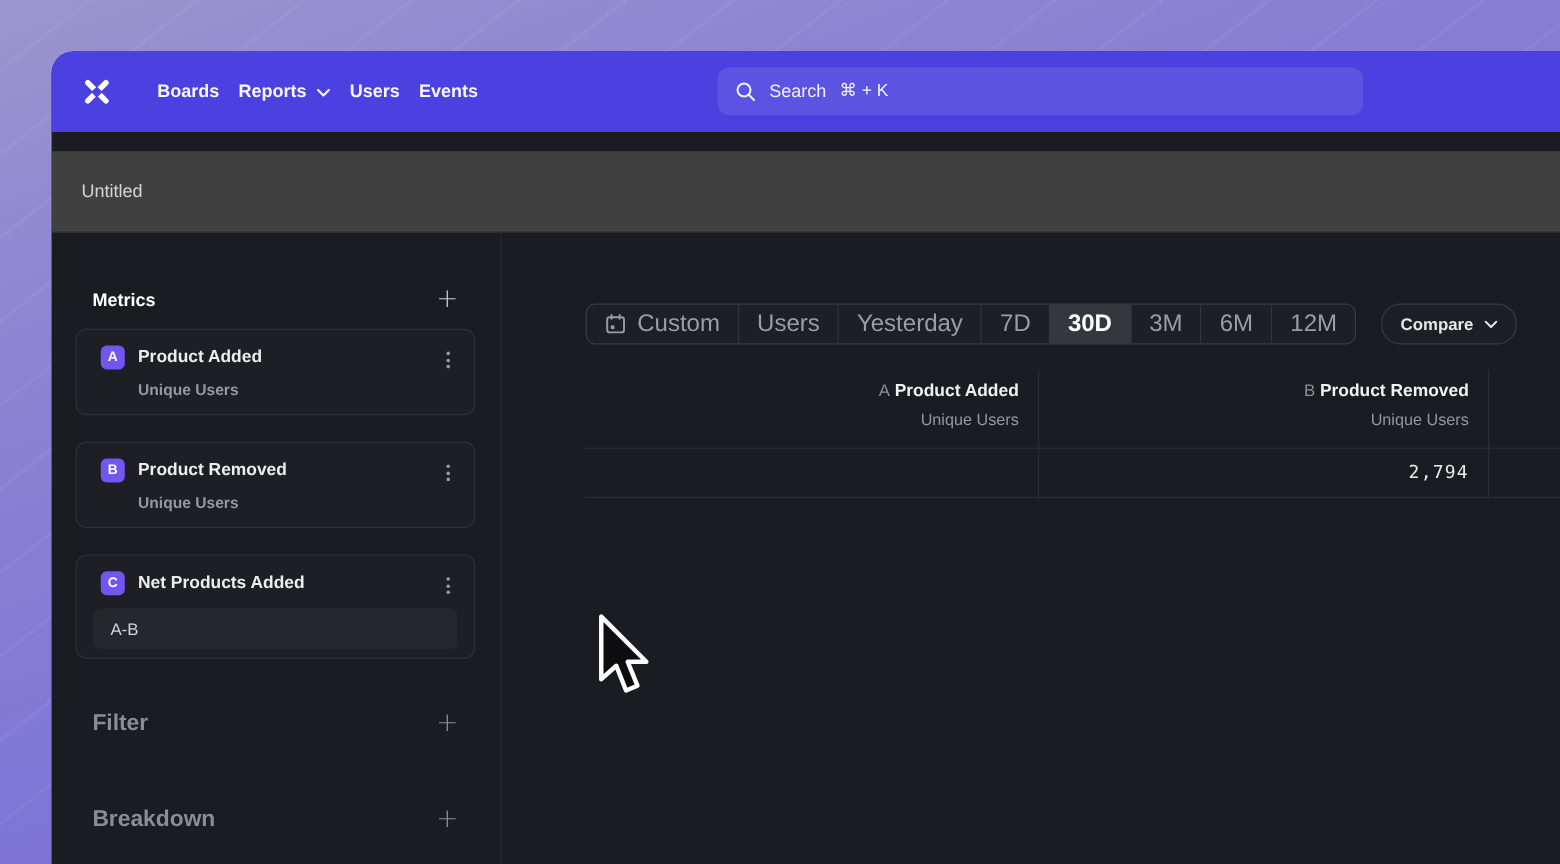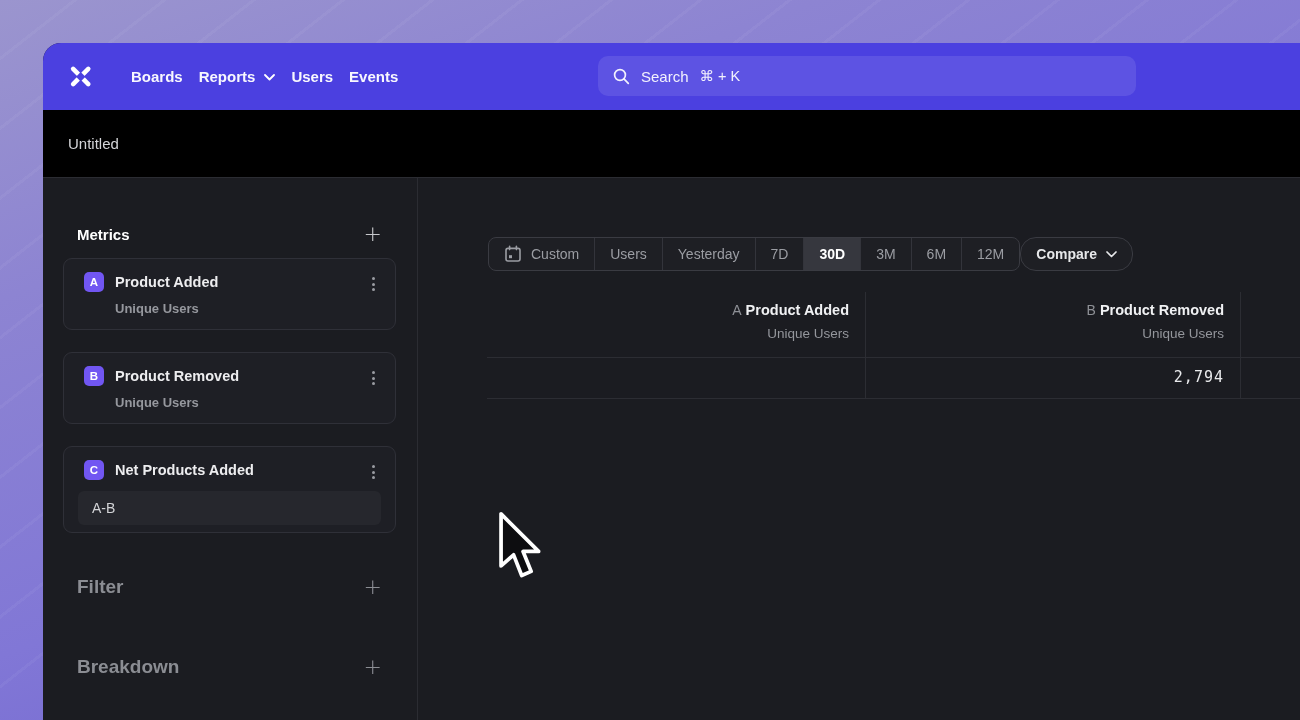--- a/index.html
+++ b/index.html
@@ -35,21 +35,21 @@
     background:rgba(255,255,255,0.10); border-radius:10px;
     display:flex; align-items:center; padding:0 15px; gap:11px;
   }
   .searchbar .stext { color:rgba(255,255,255,0.92); font-size:15px; }
   .searchbar .skbd  { color:rgba(255,255,255,0.92); font-size:14.5px; font-family:"Liberation Sans","DejaVu Sans",sans-serif; }
 
   
   .titlebar {
     height:68px; flex:0 0 68px; border-bottom:1px solid #2b2c32;
     display:flex; align-items:center; padding:0 25px;
-    color:#d4d5d8; font-size:15px; background:#000000;
+    color:#d4d5d8; font-size:15px; background:#404040;margin-top:16px;
   }
 
   
   .content { flex:1; display:flex; min-height:0; }
 
   
   .sidebar { width:375px; flex:0 0 375px; border-right:1px solid #2b2c32; padding:46px 21px 0 20px; }
   .side-head { display:flex; justify-content:space-between; align-items:center; padding:0 14px; height:20px; }
   .side-head .hlabel { font-size:15px; font-weight:700; color:#ffffff; }
   .side-head.dim .hlabel { color:#8b8d93; font-weight:600; font-size:19px; }
@@ -81,27 +81,27 @@
   .gap-filter { margin-top:44px; }
   .gap-breakdown { margin-top:60px; }
 
   
   .main { flex:1; position:relative; background:#1b1c21; }
 
   .toolbar { position:absolute; left:70px; top:59px; display:flex; align-items:center; }
   .segmented { display:flex; height:34px; border:1px solid #3a3b42; border-radius:8px; overflow:hidden; background:#1e1f24; }
   .seg {
     display:flex; align-items:center; justify-content:center; gap:9px;
-    padding:0 15px; font-size:14px; color:#9b9da3;
+    padding:0 15px; font-size:20px; color:#9b9da3;
     border-right:1px solid #33343b; cursor:pointer; white-space:nowrap;
   }
   .seg:last-child { border-right:none; }
   .seg.active { background:#36373e; color:#ffffff; font-weight:700; }
   .compare-btn {
-    margin-left:0; height:34px; border:1px solid #3a3b42; border-radius:16px;
+    margin-left:21px; height:34px; border:1px solid #3a3b42; border-radius:16px;
     display:flex; align-items:center; gap:9px; padding:0 15px;
     color:#e7e8ea; font-size:14px; font-weight:600; cursor:pointer; background:#1e1f24;
   }
 
   
   .qtable { position:absolute; left:69px; top:114px; right:0; height:107px; }
   .vline { position:absolute; top:0; bottom:0; width:1px; background:#2c2d33; }
   .vline.v1 { left:378px; } .vline.v2 { left:753px; }
   .hline { position:absolute; left:0; right:0; height:1px; background:#2c2d33; }
   .hline.h1 { top:65px; } .hline.h2 { bottom:0; }

